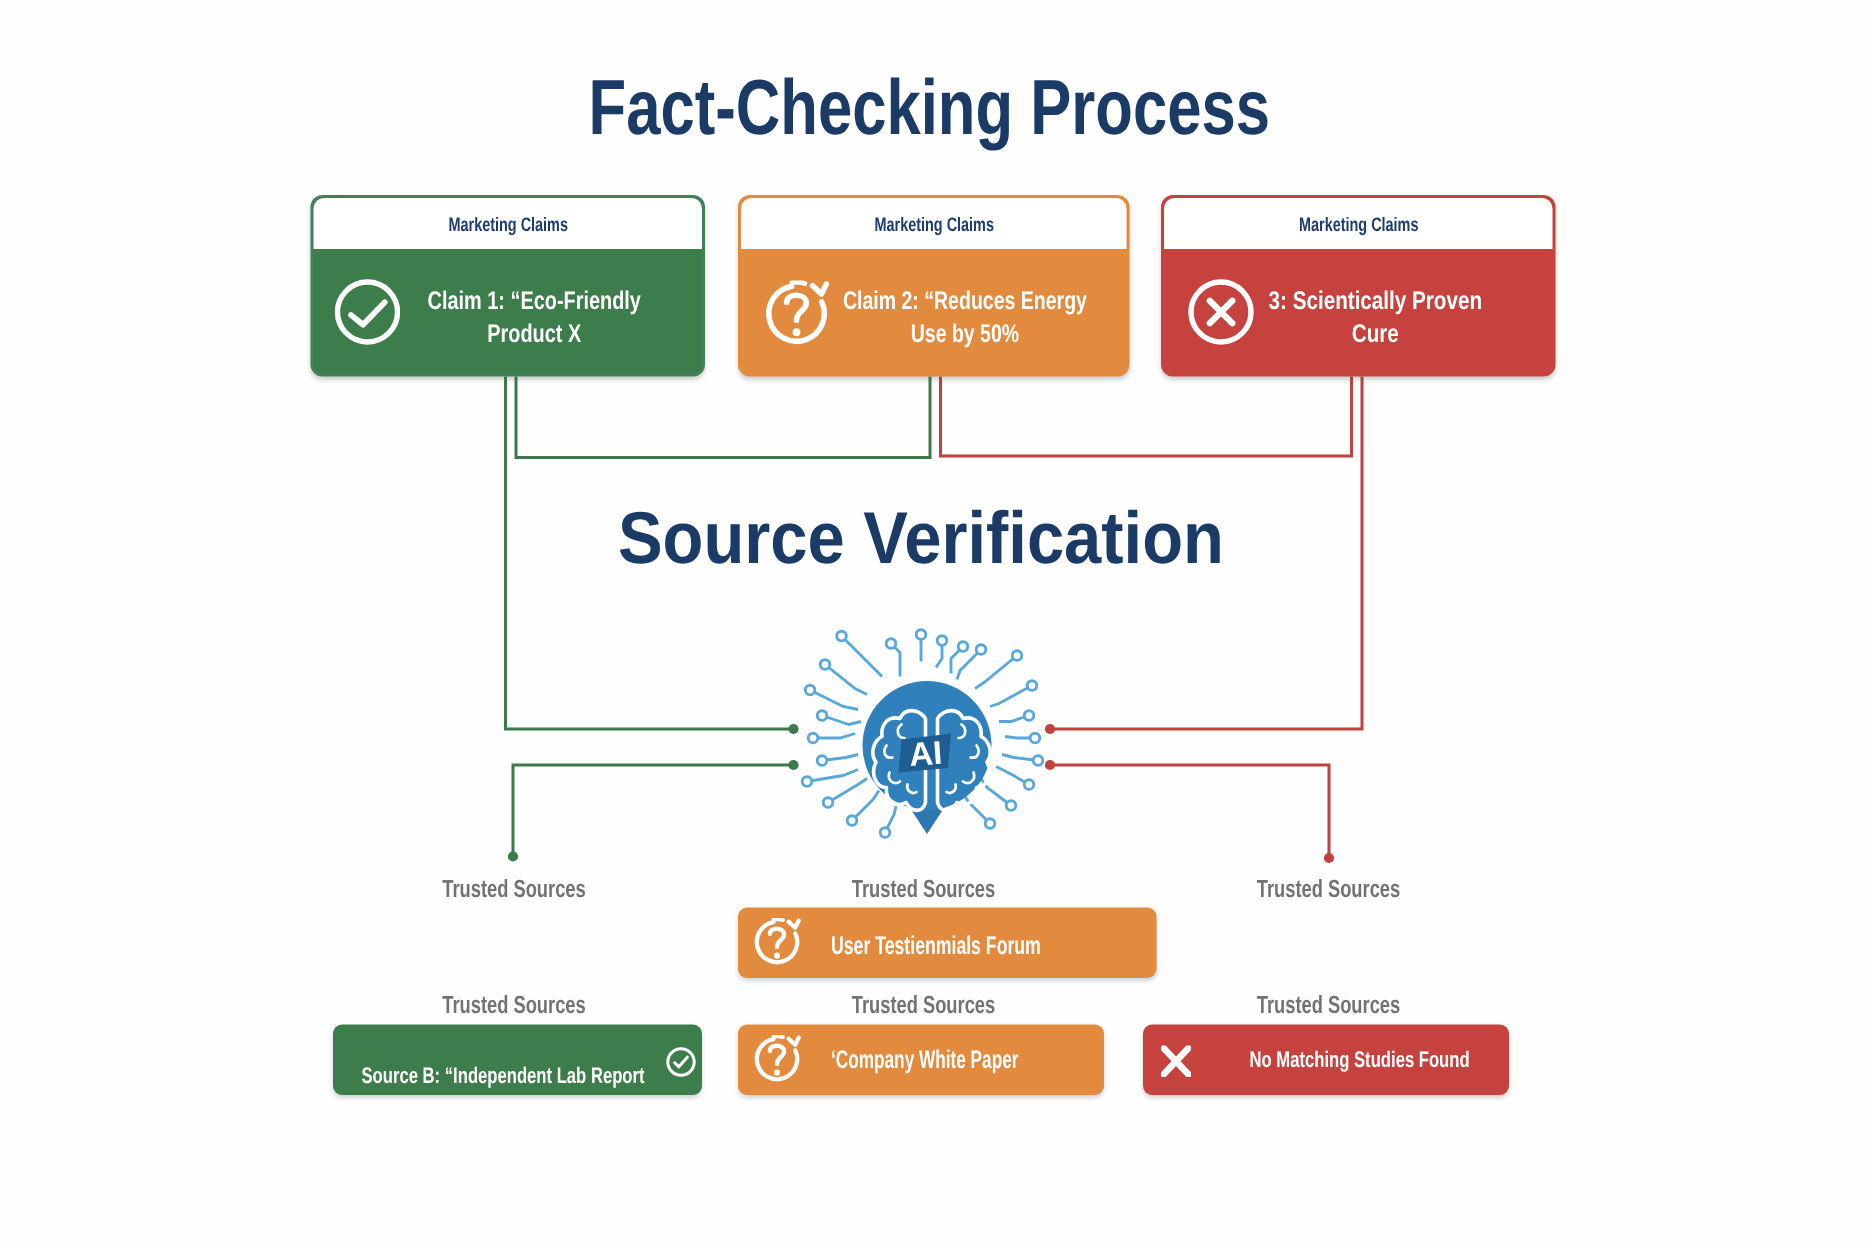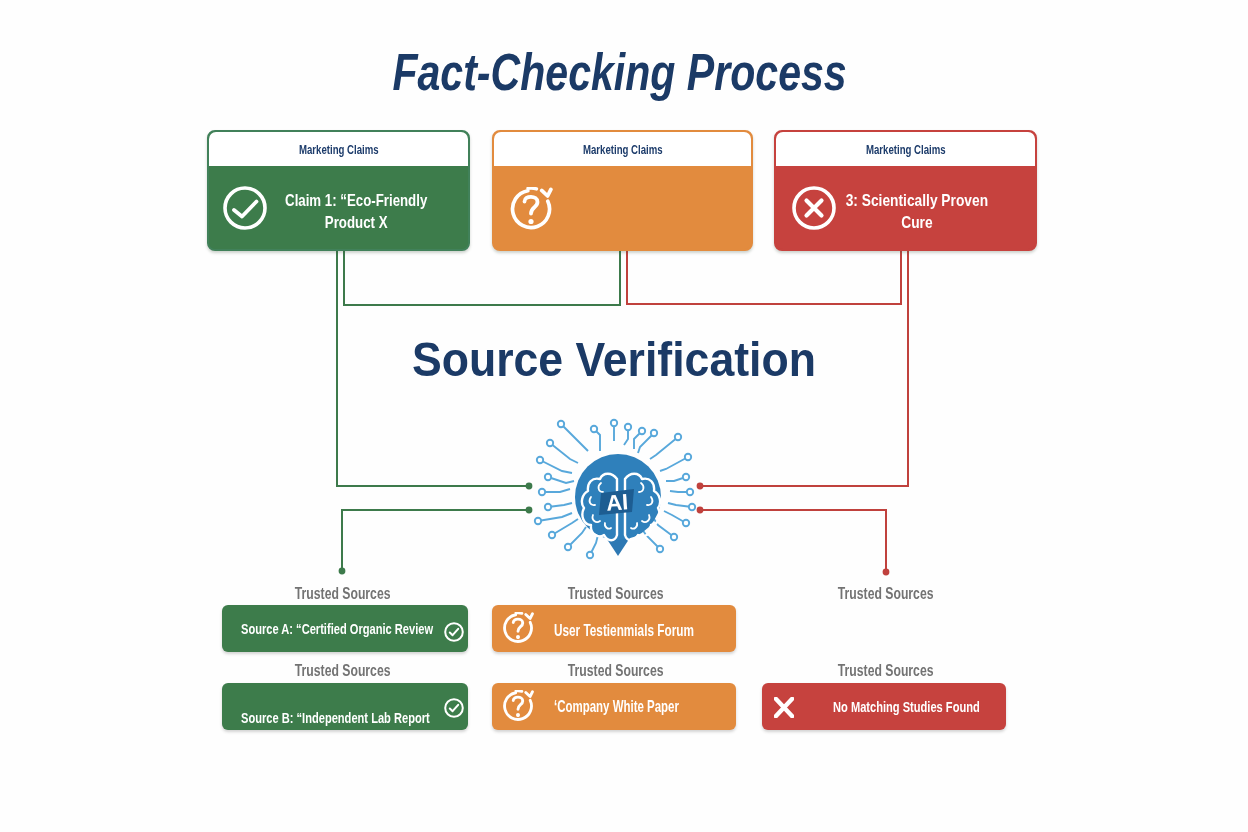--- a/index.html
+++ b/index.html
@@ -39,21 +39,21 @@
         <circle cx="529" cy="510" r="3.4"></circle>
         <circle cx="342" cy="571" r="3.4"></circle>
     </g>
     <g fill="#c0413d">
       <circle cx="700" cy="486" r="3.4"></circle>
         <circle cx="700" cy="510" r="3.4"></circle>
         <circle cx="886" cy="572" r="3.4"></circle>
     </g>
   </svg>
 
-  <div class="abs h-title" style="left:0;top:42px;width:1240px;text-align:center;font-style:italic;"><span class="sqz" style="transform:scaleX(0.79);">Fact-Checking Process</span></div>
+  <div class="abs h-title" style="left:0;top:42px;width:1240px;text-align:center;"><span class="sqz" style="transform:scaleX(0.79);">Fact-Checking Process</span></div>
 
   <div class="topbox" style="left:207px;top:130px;background:#3d7c4b;border:2px solid #41815a;">
     <div class="tb-head"><span class="sqz">Marketing Claims</span></div>
     <div class="tb-body" style="background:#3d7c4b;"></div>
     <svg class="abs" style="left:14px;top:54px;" width="44" height="44" viewBox="0 0 44 44">
       <circle cx="22" cy="22" r="20" stroke="#fff" stroke-width="3.6" fill="none"></circle>
       <path d="M11 24 L19 30.5 L33.5 15.5" stroke="#fff" stroke-width="3.8" fill="none" stroke-linecap="round" stroke-linejoin="round"></path>
     </svg>
     <div class="tb-text"><span class="sqz" style="transform:scaleX(0.78);">Claim 1: “Eco-Friendly<br>Product X</span></div>
   </div>
@@ -61,20 +61,21 @@
   <div class="topbox" style="left:492px;top:130px;width:261px;background:#e28b3e;border:2px solid #e28b3e;">
     <div class="tb-head"><span class="sqz">Marketing Claims</span></div>
     <div class="tb-body" style="background:#e28b3e;"></div>
     <svg class="abs" style="left:15px;top:55px;" width="44" height="44" viewBox="0 0 44 44">
       <path d="M18.8 3.8 A18.5 18.5 0 1 0 38.8 14.2" stroke="#fff" stroke-width="3.7" fill="none" stroke-linecap="round"></path>
       <path d="M19 1.4 A21 21 0 0 1 27.5 1.9" stroke="#fff" stroke-width="3.4" fill="none" stroke-linecap="round"></path>
       <path d="M32.7 3.4 L38.6 9 L41.9 2.4" stroke="#fff" stroke-width="3.7" fill="none" stroke-linecap="round" stroke-linejoin="round"></path>
       <path d="M15.5 14.5 C15.5 8.2 28.5 8.2 28.5 15 C28.5 20.5 22 20 22 26.5" stroke="#fff" stroke-width="3.8" fill="none" stroke-linecap="round"></path>
       <circle cx="22" cy="34.5" r="2.6" fill="#fff"></circle>
     </svg>
+    <div class="tb-text" style="left:43px;"><span class="sqz" style="transform:scaleX(0.765);">Claim 2: “Reduces Energy<br>Use by 50%</span></div>
   </div>
 
   <div class="topbox" style="left:774px;top:130px;background:#c6423e;border:2px solid #c6423e;">
     <div class="tb-head"><span class="sqz">Marketing Claims</span></div>
     <div class="tb-body" style="background:#c6423e;"></div>
     <svg class="abs" style="left:16px;top:54px;" width="44" height="44" viewBox="0 0 44 44">
       <circle cx="22" cy="22" r="20" stroke="#fff" stroke-width="3.6" fill="none"></circle>
       <path d="M14.5 14.5 L29.5 29.5 M29.5 14.5 L14.5 29.5" stroke="#fff" stroke-width="4.2" fill="none" stroke-linecap="round"></path>
     </svg>
     <div class="tb-text" style="left:46px;"><span class="sqz" style="transform:scaleX(0.81);">3: Scientically Proven<br>Cure</span></div>
@@ -153,28 +154,21 @@
     <text x="89" y="95" font-size="22" font-weight="bold" fill="#fff" text-anchor="middle" font-family="Liberation Sans" transform="rotate(-4 88 86)">AI</text>
   </svg>
 
   <div class="src-label" style="left:243px;top:584px;"><span class="sqz">Trusted Sources</span></div>
   <div class="src-label" style="left:516px;top:584px;"><span class="sqz">Trusted Sources</span></div>
   <div class="src-label" style="left:786px;top:584px;"><span class="sqz">Trusted Sources</span></div>
   <div class="src-label" style="left:243px;top:661px;"><span class="sqz">Trusted Sources</span></div>
   <div class="src-label" style="left:516px;top:661px;"><span class="sqz">Trusted Sources</span></div>
   <div class="src-label" style="left:786px;top:661px;"><span class="sqz">Trusted Sources</span></div>
 
-  <div class="bbox" style="left:222px;top:605px;width:246px;background:#3d7c4b;">
-    <div class="btext" style="left:19px;top:15px;"><span class="sqzl">Source A: “Certified Organic Review</span></div>
-    <svg class="abs" style="left:221px;top:16px;" width="22" height="22" viewBox="0 0 22 22">
-      <circle cx="11" cy="11" r="8.8" stroke="#fff" stroke-width="2" fill="none"></circle>
-      <path d="M6.8 11.5 L9.6 14.2 L15.2 7.8" stroke="#fff" stroke-width="2" fill="none" stroke-linecap="round" stroke-linejoin="round"></path>
-    </svg>
-  </div>
-  <div class="bbox" style="left:492px;top:605px;width:244px;background:#e28b3e;">
+  <div class="bbox" style="left:492px;top:605px;width:244px;background:#e28b3e;padding-left:35px;">
     <svg class="abs" style="left:10px;top:7px;" width="32" height="32" viewBox="0 0 44 44">
       <path d="M18.8 3.8 A18.5 18.5 0 1 0 38.8 14.2" stroke="#fff" stroke-width="3.9" fill="none" stroke-linecap="round"></path>
       <path d="M19 1.4 A21 21 0 0 1 27.5 1.9" stroke="#fff" stroke-width="3.6" fill="none" stroke-linecap="round"></path>
       <path d="M32.7 3.4 L38.6 9 L41.9 2.4" stroke="#fff" stroke-width="3.9" fill="none" stroke-linecap="round" stroke-linejoin="round"></path>
       <path d="M15.5 14.5 C15.5 8.2 28.5 8.2 28.5 15 C28.5 20.5 22 20 22 26.5" stroke="#fff" stroke-width="4" fill="none" stroke-linecap="round"></path>
       <circle cx="22" cy="34.5" r="2.8" fill="#fff"></circle>
     </svg>
     <div class="btext" style="left:62px;top:16px;font-size:17px;"><span class="sqzl" style="transform:scaleX(0.693);">User Testienmials Forum</span></div>
   </div>
 

